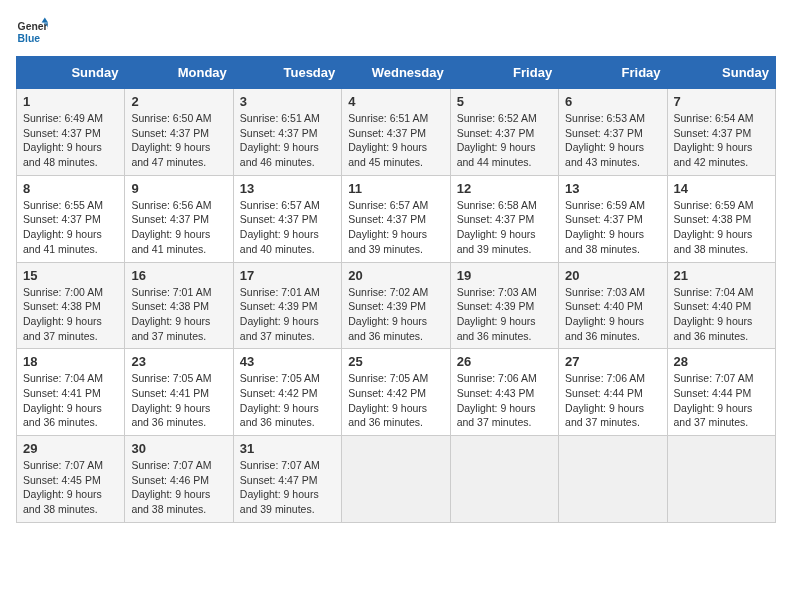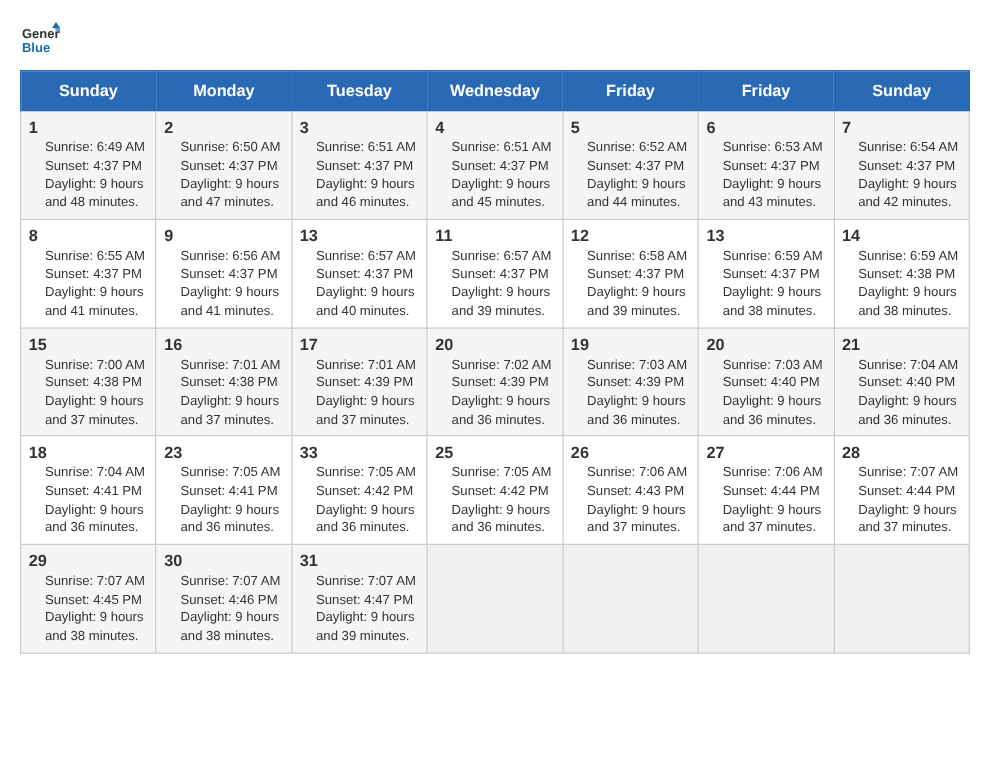--- a/index.html
+++ b/index.html
@@ -39,21 +39,21 @@
     }
     table {
       width: 100%;
       border-collapse: collapse;
       font-size: 11px;
     }
     thead tr th {
       background: #2a6ab5;
       color: #fff;
       padding: 8px 6px;
-      text-align: center;
+      text-align: right;
       font-size: 13px;
       font-weight: bold;
       border: 1px solid #2a6ab5;
     }
     tbody tr td {
       border: 1px solid #ccc;
       padding: 5px 6px;
       vertical-align: top;
       background: #fff;
       min-width: 100px;
@@ -65,21 +65,20 @@
       font-size: 13px;
       font-weight: bold;
       color: #333;
       display: block;
       margin-bottom: 2px;
     }
     .day-info {
       color: #333;
       font-size: 10.5px;
       line-height: 1.4;
-      margin-left: 13px;
     }
     td.empty {
       background: #f0f0f0 !important;
     }
   </style>
 </head>
 <body>
 
 <div class="header-area">
   <div class="logo">
@@ -294,21 +293,21 @@
         </td>
         <td>
           <span class="day-num">23</span>
         <div class="day-info">
           Sunrise: 7:05 AM<br>
           Sunset: 4:41 PM<br>
           Daylight: 9 hours and 36 minutes.
         </div>
         </td>
         <td>
-          <span class="day-num">33</span>
+          <span class="day-num">43</span>
         <div class="day-info">
           Sunrise: 7:05 AM<br>
           Sunset: 4:42 PM<br>
           Daylight: 9 hours and 36 minutes.
         </div>
         </td>
         <td>
           <span class="day-num">25</span>
         <div class="day-info">
           Sunrise: 7:05 AM<br>

